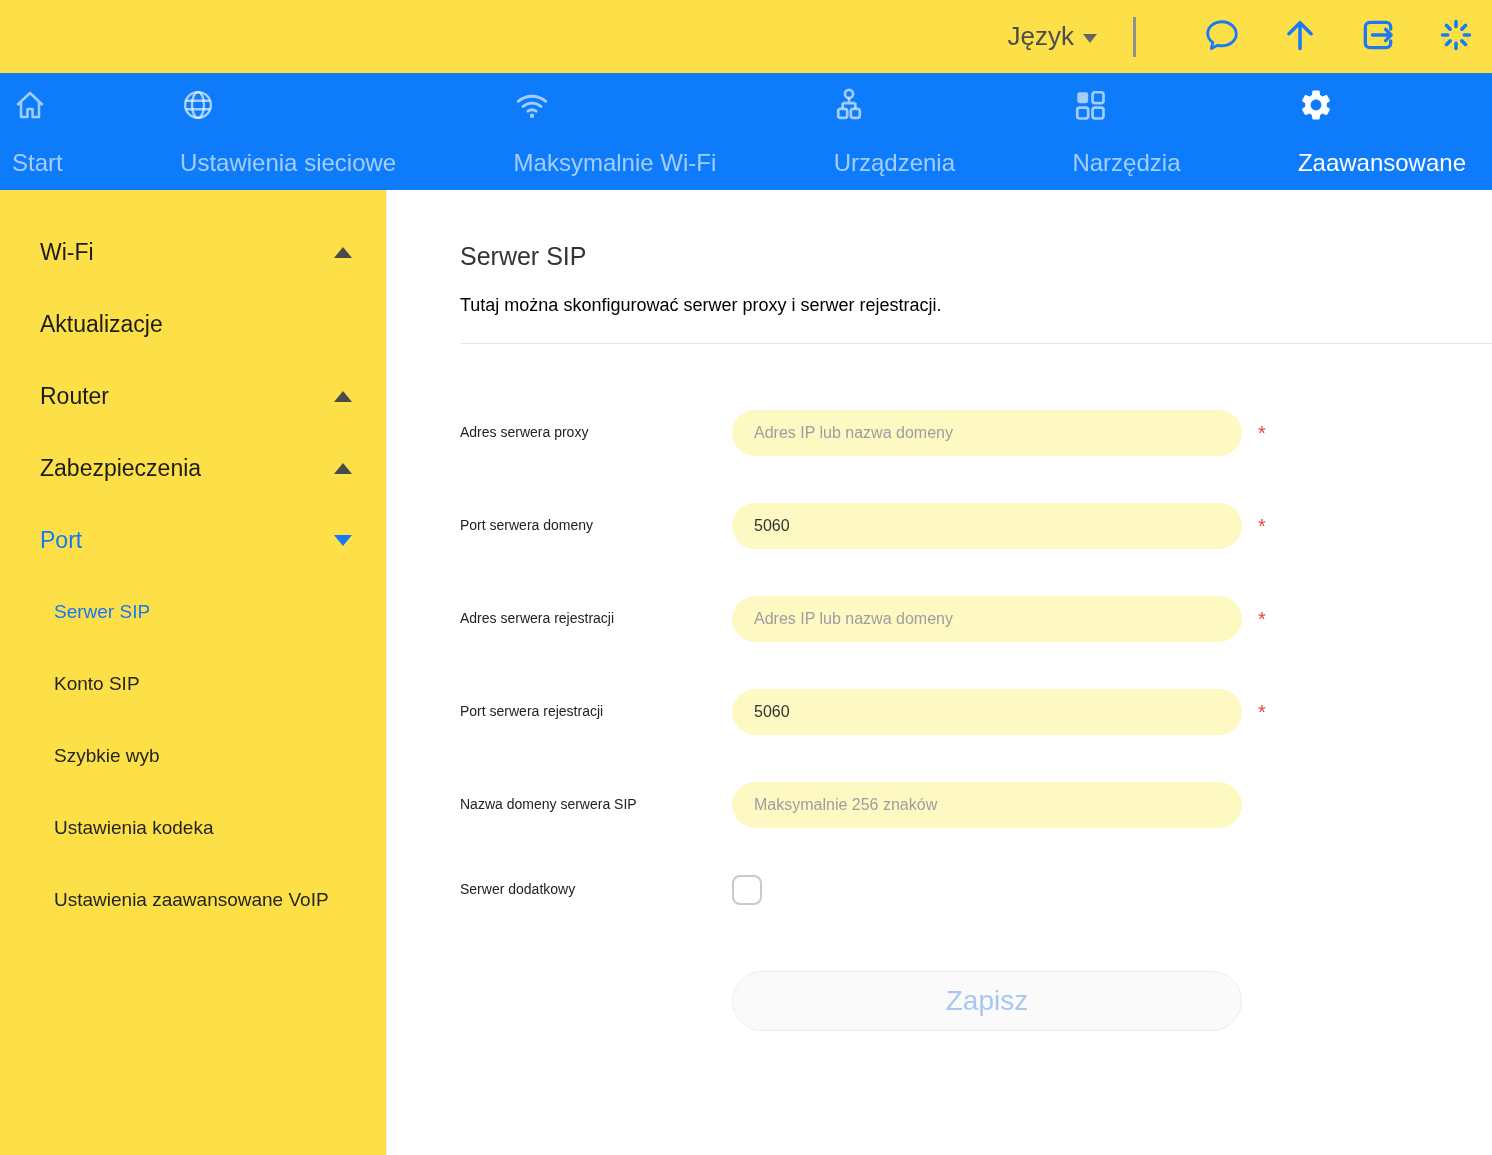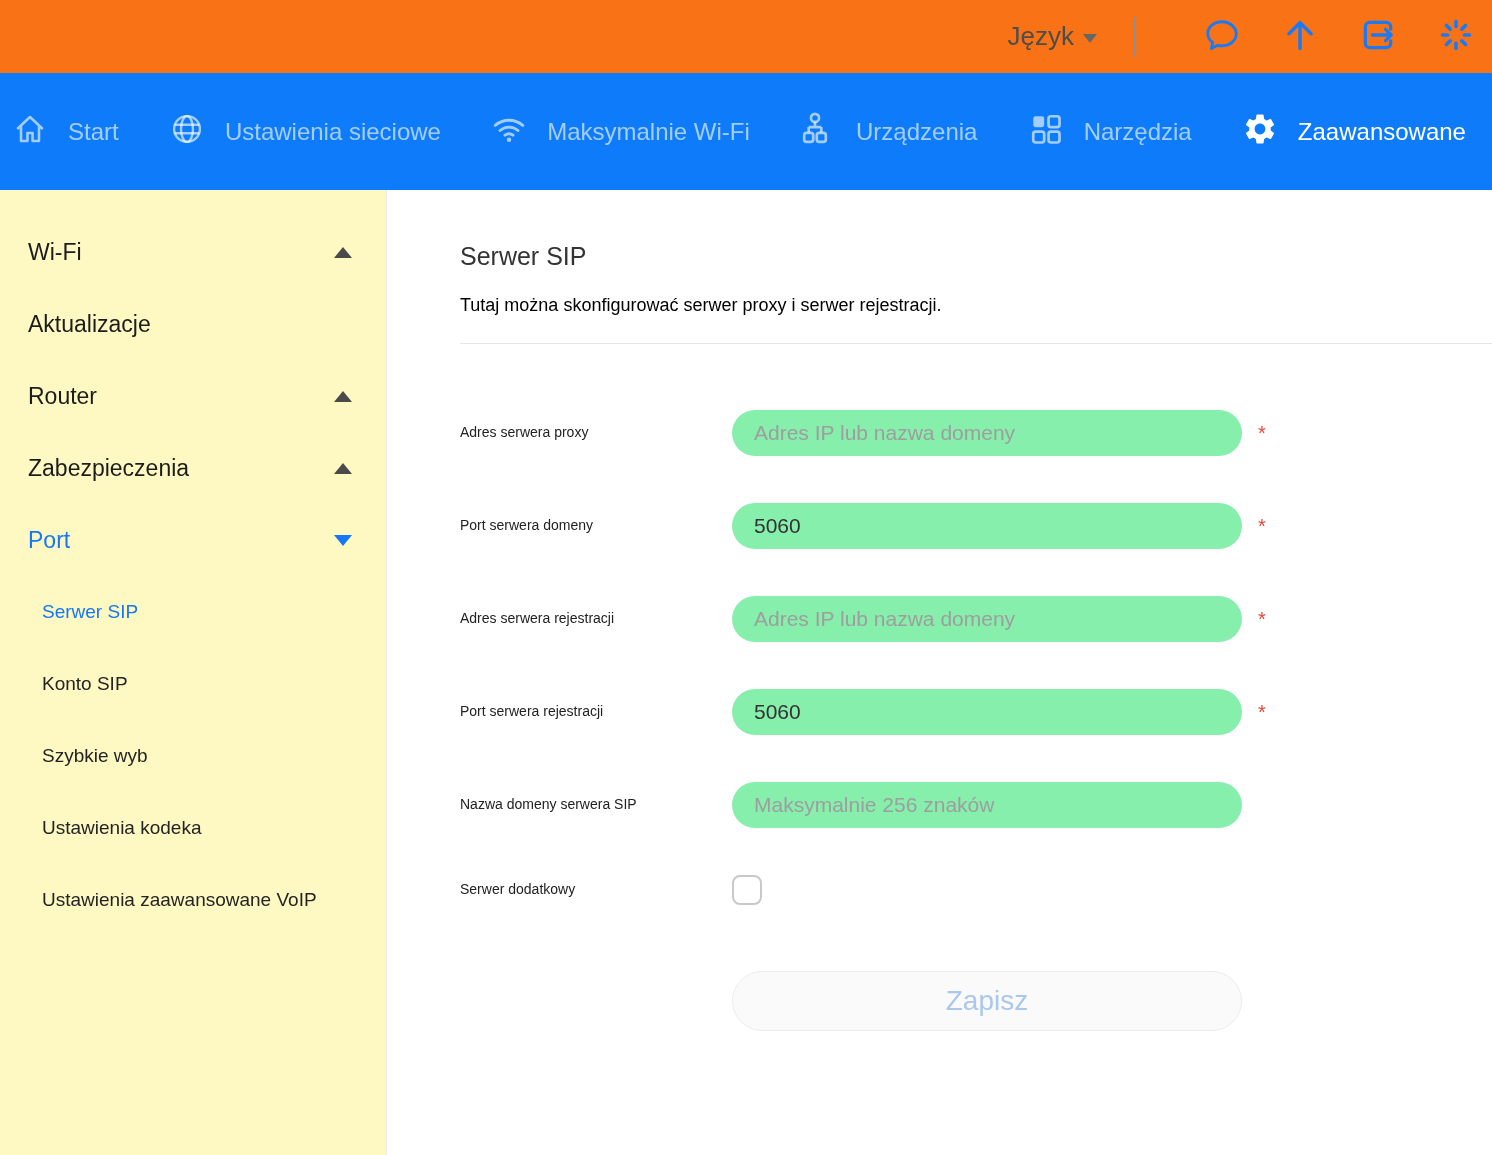--- a/index.html
+++ b/index.html
@@ -1,45 +1,45 @@
 <!DOCTYPE html>
 <html><head>
 <meta charset="utf-8">
 <style>
   * { margin:0; padding:0; box-sizing:border-box; }
   html,body { width:1492px; height:1155px; background:#ffffff;
     font-family:"Liberation Sans", sans-serif; overflow:hidden; }
 
   
   .topbar { height:73px; display:flex; align-items:center;
-    justify-content:flex-end; padding-right:16px; background:#f97316; }
+    justify-content:flex-end; padding-right:16px; background:#fde047; }
   .lang { display:flex; align-items:center; gap:9px; font-size:26px;
     color:#4d4d4d; cursor:pointer; }
   .caret-down { width:0; height:0; border-left:7px solid transparent;
     border-right:7px solid transparent; border-top:9px solid #666;
     margin-top:4px; }
   .vdiv { width:3px; height:40px; background:#8f8f8f; margin:0 28px 0 36px; }
   .iconbtn { width:40px; height:40px; display:flex; align-items:center;
     justify-content:center; color:#1a7af6; cursor:pointer; margin-left:38px; }
   .iconbtn:first-of-type { margin-left:0; }
   .iconbtn svg { width:38px; height:38px; }
 
   
   .nav { height:117px; background:#0d7bfa; display:flex; align-items:center;
     justify-content:space-between; padding:0 26px 0 12px; }
-  .nav-item { display:flex; align-items:center; gap:20px;
+  .nav-item { display:flex; gap:20px;
     color:rgba(255,255,255,0.62); font-size:24px; cursor:pointer;
-    white-space:nowrap; }
+    white-space:nowrap;flex-direction:column; }
   .nav-item svg { width:36px; height:36px; flex:0 0 auto; }
   .nav-item.active { color:#ffffff; }
 
   
   .content { display:flex; height:965px; }
-  .sidebar { width:387px; background:#fef9c3; border-right:1px solid #ededed;
-    padding-top:26px; flex:0 0 auto; }
+  .sidebar { width:387px; background:#fde047; border-right:1px solid #ededed;
+    padding-top:26px; flex:0 0 auto;padding-left:12px; }
   .side-item { height:72px; display:flex; align-items:center;
     justify-content:space-between; padding:0 34px 0 28px; font-size:23px;
     color:#1c1c1c; cursor:pointer; }
   .side-item.active { color:#1677f8; }
   .side-sub { height:72px; display:flex; align-items:center;
     padding-left:42px; font-size:19px; color:#242424; cursor:pointer; }
   .side-sub.active { color:#1677f8; }
   .tri-up { width:0; height:0; border-left:9px solid transparent;
     border-right:9px solid transparent; border-bottom:11px solid #4a4a4a; }
   .tri-down { width:0; height:0; border-left:9px solid transparent;
@@ -49,21 +49,21 @@
   .main { flex:1 1 auto; padding:52px 0 0 73px; background:#fff; }
   .page-title { font-size:25px; color:#333; }
   .page-subtitle { font-size:18px; color:#000000; margin-top:24px; }
   .hdivider { border-bottom:1px solid #e6e6e6; margin-top:27px; }
 
   .form { margin-top:66px; }
   .frow { display:flex; align-items:center; margin-bottom:47px; }
   .flabel { width:232px; margin-right:40px; font-size:14px; color:#222;
     line-height:1.25; }
   .finput { width:510px; height:46px; border:none; border-radius:23px;
-    background:#86efac; padding:0 22px; font-size:21px; color:#333;
+    background:#fef9c3; padding:0 22px; font-size:16px; color:#333;
     font-family:"Liberation Sans", sans-serif; outline:none; }
   .finput::placeholder { color:#9e9e9e; opacity:1; }
   .req { color:#e24a3b; font-size:20px; margin-left:16px; width:12px; }
   .checkbox { width:30px; height:30px; border:2px solid #c9c9c9;
     border-radius:8px; background:#fff; cursor:pointer; }
   .save-btn { display:block; margin:66px 0 0 272px; width:510px; height:60px;
     border-radius:30px; background:#fafafa; border:1px solid #ececec;
     color:#a9c7ef; font-size:28px; font-family:"Liberation Sans", sans-serif;
     cursor:default; }
 </style>

